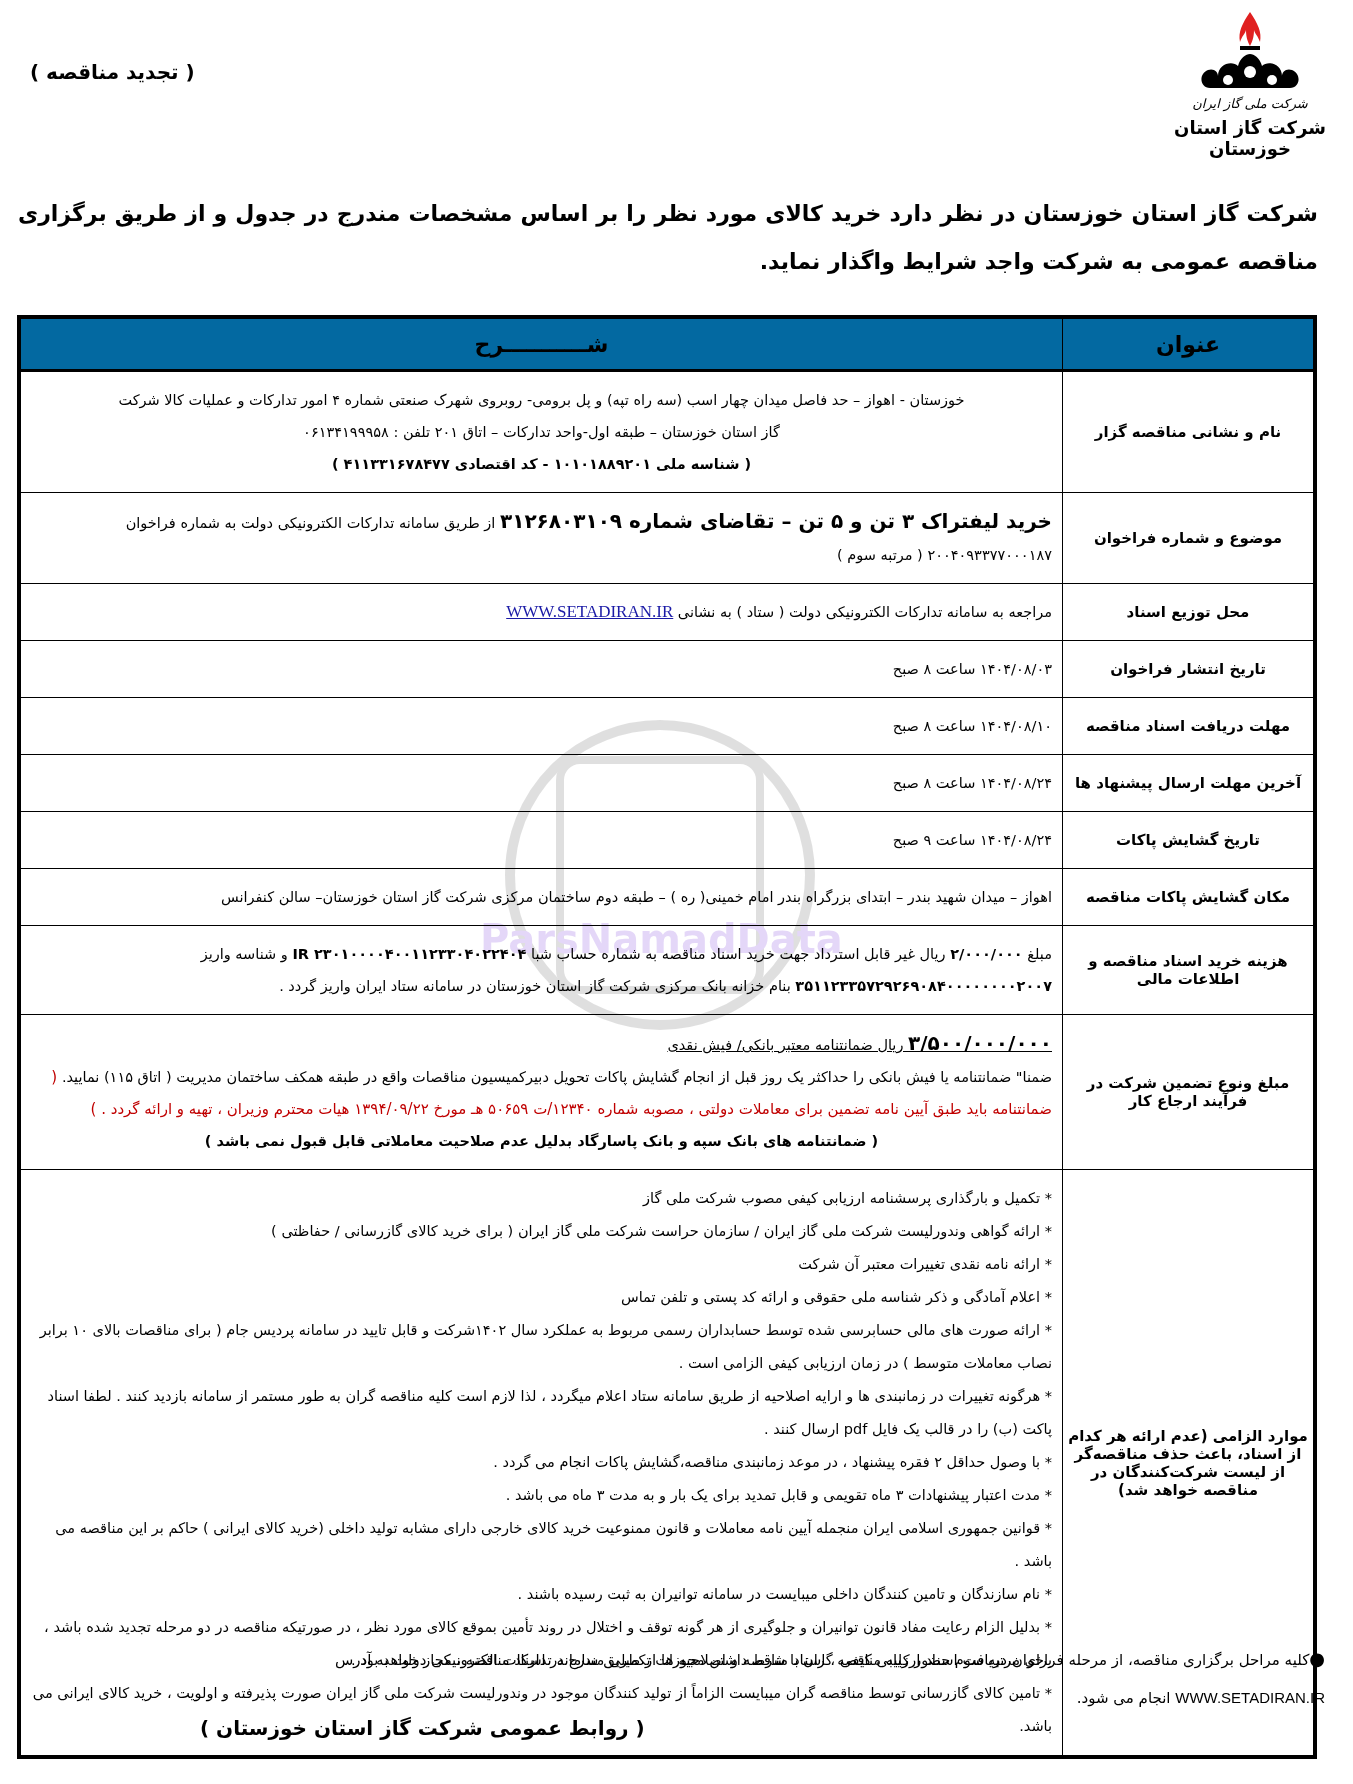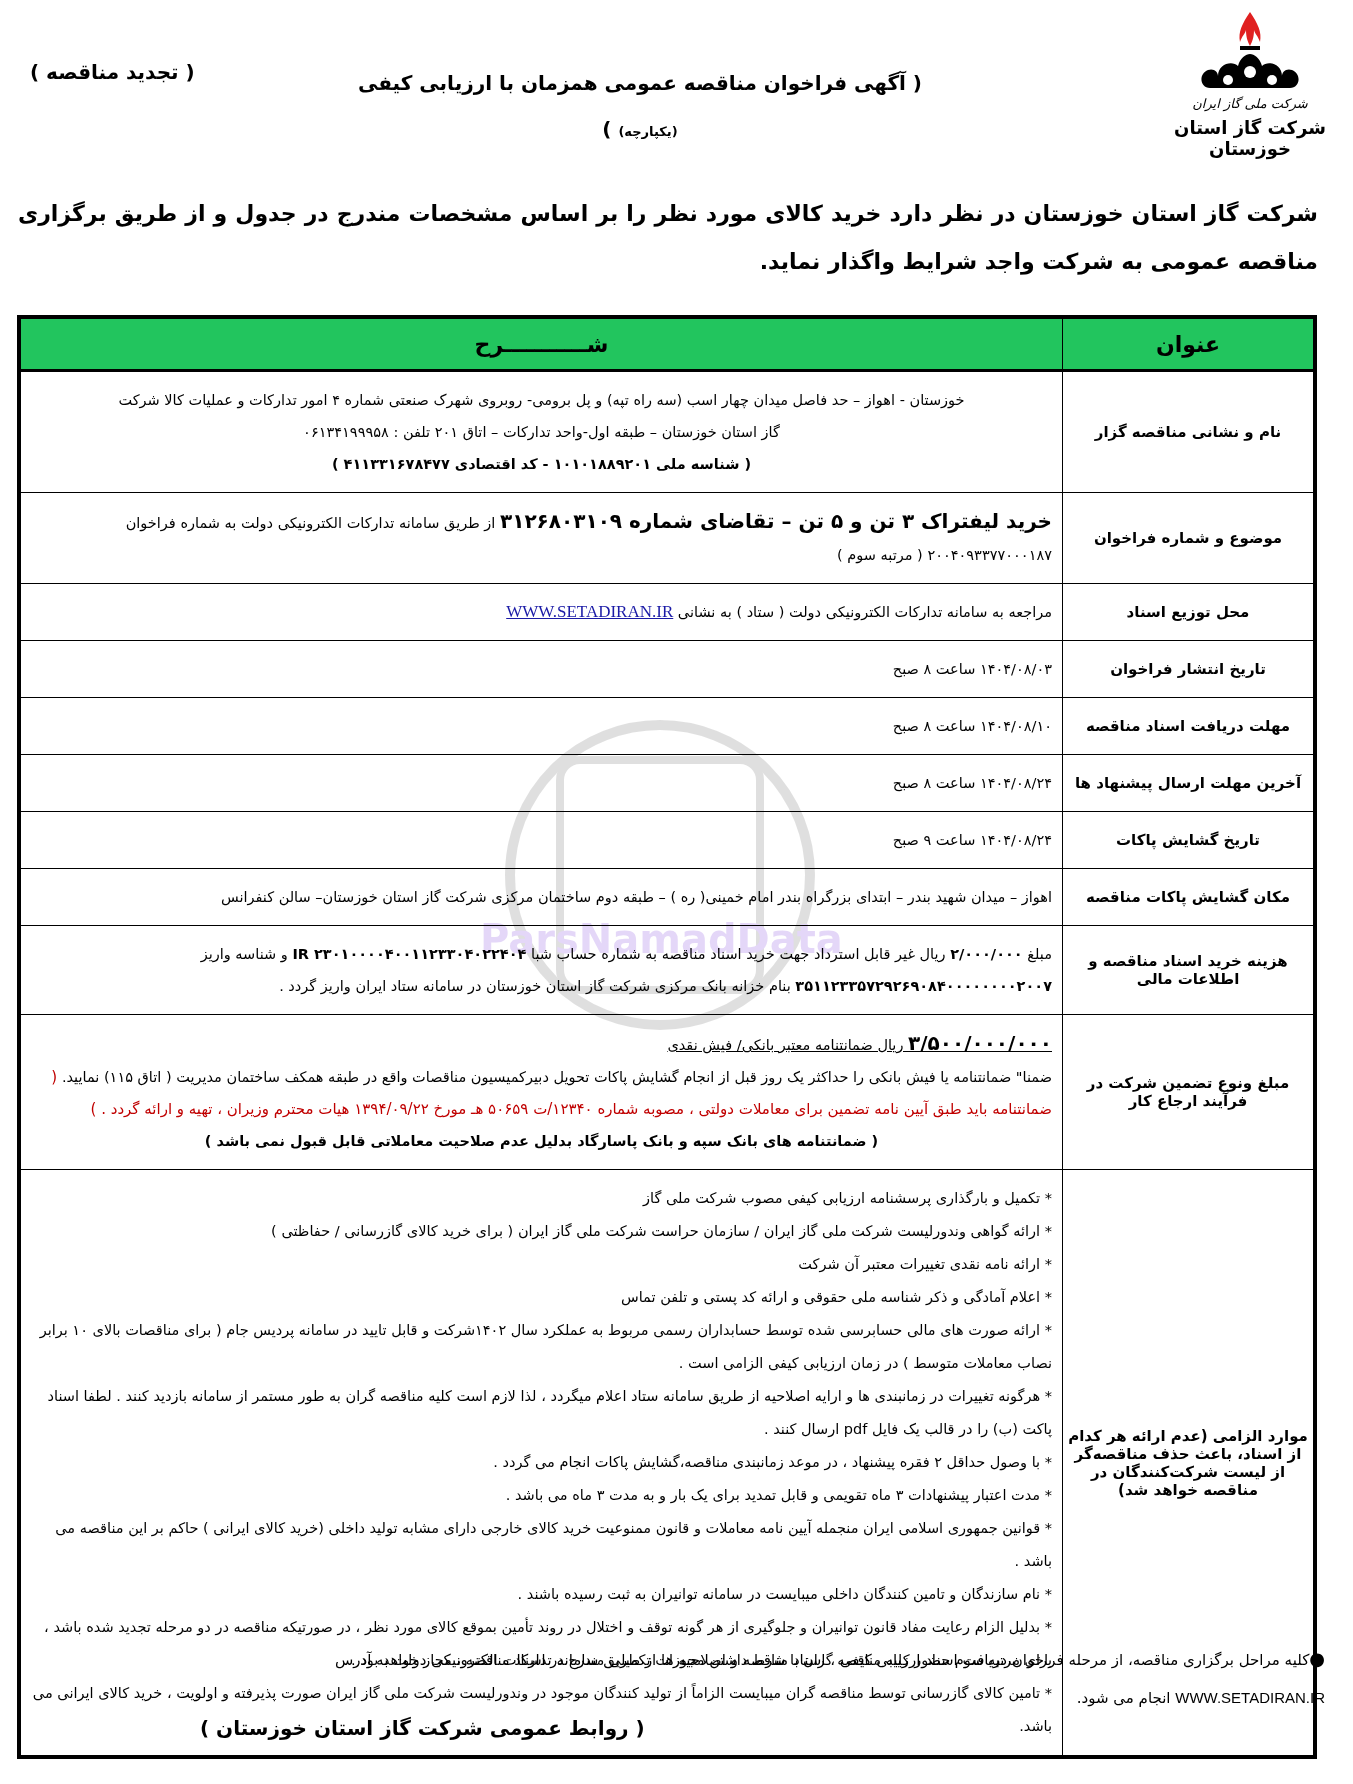--- a/index.html
+++ b/index.html
@@ -15,21 +15,21 @@
     .logo .company { font-weight: bold; font-size: 18px; margin-top: 6px; }
     .title-block { position: absolute; top: 60px; left: 330px; width: 620px; text-align: center; font-weight: bold; font-size: 20px; line-height: 46px; }
     .title-block small { font-size: 13px; }
     .renewal { position: absolute; top: 60px; left: 30px; font-weight: bold; font-size: 20px; }
     .intro { position: absolute; top: 190px; left: 18px; width: 1300px; font-weight: bold; font-size: 22px; line-height: 48px; text-align: justify; text-align-last: right; }
     table.main {
       position: absolute; top: 315px; left: 17px; width: 1300px;
       border-collapse: collapse; border: 4px solid #000; font-size: 14.5px;
     }
     table.main td, table.main th { border: 1px solid #000; vertical-align: middle; }
-    table.main th { background: #22c55e; height: 48px; font-size: 22px; font-weight: bold; border-bottom: 3px solid #000; }
+    table.main th { background: #0369a1; height: 48px; font-size: 22px; font-weight: bold; border-bottom: 3px solid #000; }
     .label { width: 240px; text-align: center; font-weight: bold; font-size: 15px; padding: 4px 5px; }
     .desc { padding: 12px 10px; line-height: 32px; text-align: right; }
     .desc.center { text-align: center; }
     .bold { font-weight: bold; }
     .big { font-size: 20px; font-weight: bold; }
     .link { color: #1a1aa6; text-decoration: underline; font-family: "Liberation Serif", serif; font-size: 17px; }
     .red { color: #c00000; font-size: 15px; }
     .underline { text-decoration: underline; }
     .req-item { line-height: 33px; }
     .footer-note { position: absolute; top: 1640px; left: 150px; width: 1175px; font-size: 15px; line-height: 38px; }
@@ -48,25 +48,20 @@
       <rect x="50" y="38" width="20" height="4" fill="#000"></rect>
       <path d="M20 80 C10 80 8 66 18 62 C24 60 28 64 28 68 C28 56 42 52 48 58 C50 50 56 46 60 46 C64 46 70 50 72 58 C78 52 92 56 92 68 C92 64 96 60 102 62 C112 66 110 80 100 80 Z" fill="#000"></path>
       <circle cx="38" cy="72" r="5" fill="#fff"></circle>
       <circle cx="60" cy="64" r="6" fill="#fff"></circle>
       <circle cx="82" cy="72" r="5" fill="#fff"></circle>
     </svg>
     <div class="fa-script">شرکت ملی گاز ایران</div>
     <div class="company">شرکت گاز استان خوزستان</div>
   </div>
   <div class="title-block">
-    <div>
-      <span>( آگهی فراخوان مناقصه عمومی همزمان با ارزیابی کیفی</span>
-      <small>(یکپارچه)</small>
-      <span>)</span>
-    </div>
   </div>
   <div class="renewal">( تجدید مناقصه )</div>
 </div>
 
 <div class="intro">شرکت گاز استان خوزستان در نظر دارد خرید کالای مورد نظر را بر اساس مشخصات مندرج در جدول و از طریق برگزاری مناقصه عمومی به شرکت واجد شرایط واگذار نماید.</div>
 
 <div class="watermark">
   <svg width="440" height="350" viewBox="0 0 440 350">
     <circle cx="220" cy="175" r="150" fill="none" stroke="#555" stroke-width="10"></circle>
     <rect x="120" y="60" width="200" height="230" fill="none" stroke="#555" stroke-width="8" rx="20"></rect>

